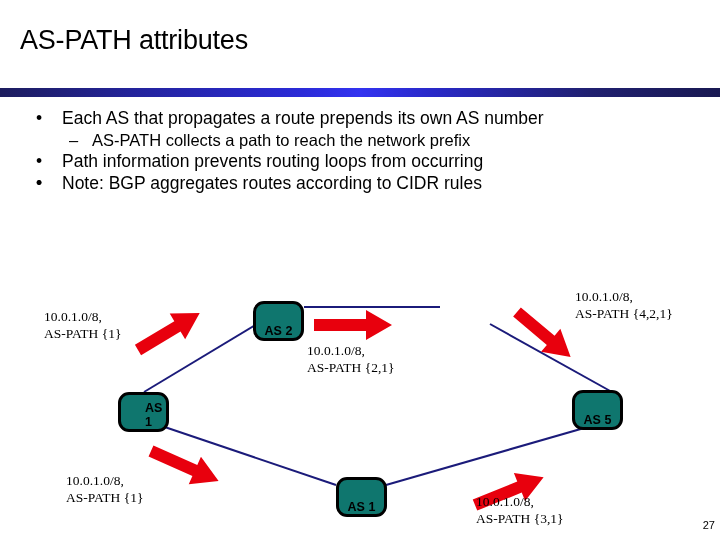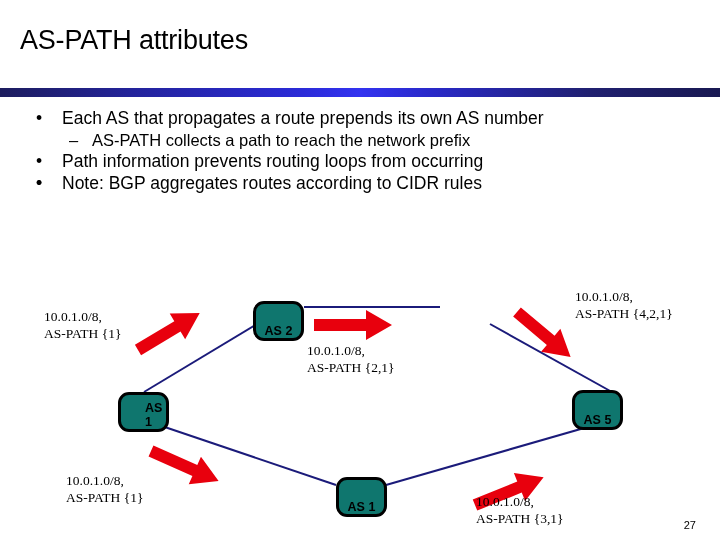--- a/index.html
+++ b/index.html
@@ -120,21 +120,21 @@
   .arrow-layer {
     position: absolute;
     left: 0;
     top: 0;
     z-index: 2;
   }
 
   
   #slide-number {
     position: absolute;
-    right: 24px;
+    right: 5px;
     bottom: 9px;
     font-size: 11px;
     color: #000000;
     text-align: right;
   }
 </style>
 </head>
 <body>
 
 <div id="slide">

